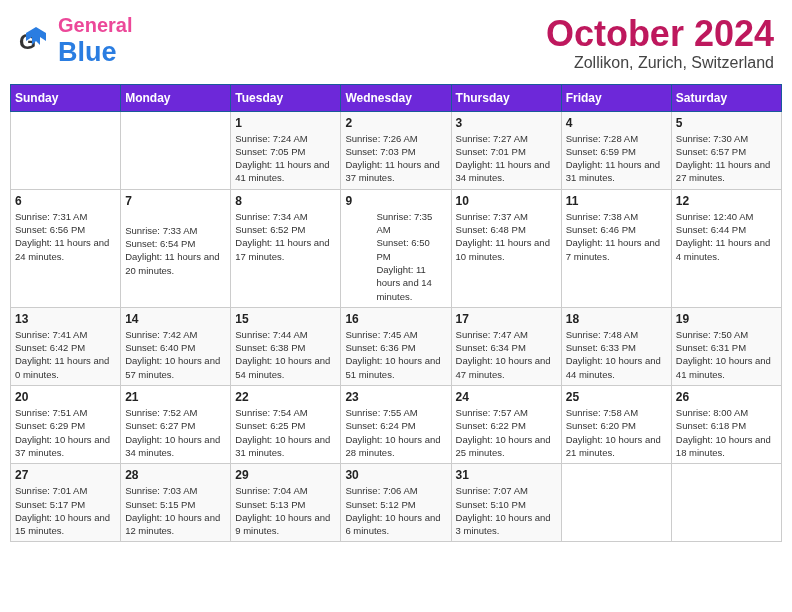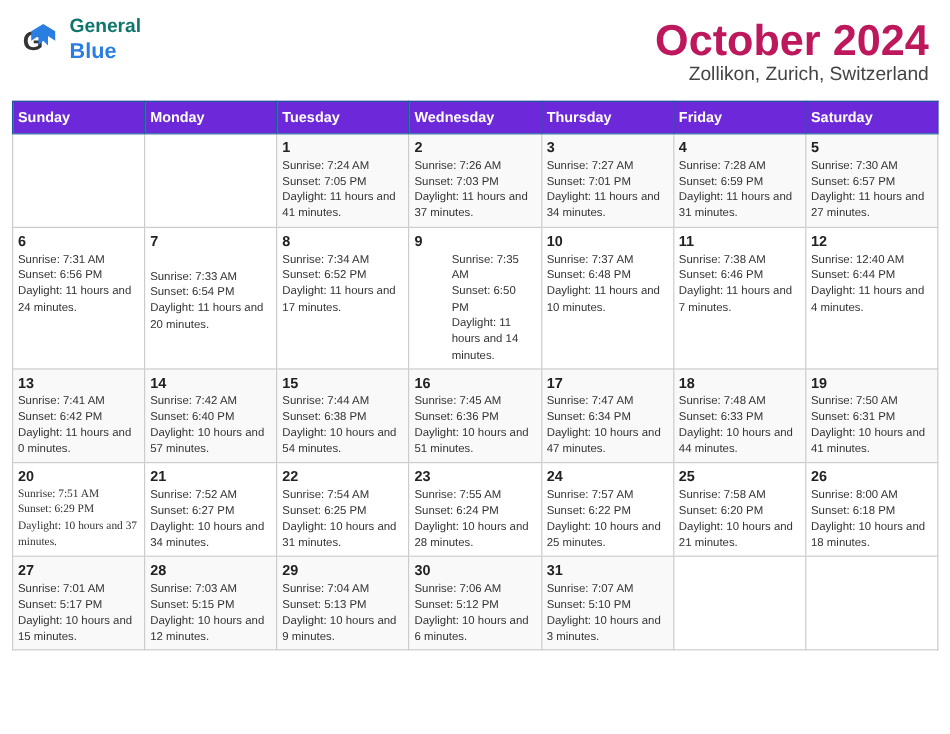--- a/index.html
+++ b/index.html
@@ -73,22 +73,22 @@
     }
     .logo-wrapper {
       display: flex;
       align-items: center;
       gap: 2px;
     }
     .logo-text-wrapper {
       display: flex;
       flex-direction: column;
     }
-    .logo-g { color: #0f766e; font-weight: bold; font-size: 16px; }
-    .logo-b { color: #2a7de1; font-weight: bold; font-size: 18px; }
+    .logo-g { color: #ec4899; font-weight: bold; font-size: 20px; }
+    .logo-b { color: #2a7de1; font-weight: bold; font-size: 27px; }
     .logo-svg {
       margin-right: 2px;
     }
   </style>
 </head>
 <body>
 
 <div class="header">
   <div class="logo-wrapper">
     <svg class="logo-svg" width="36" height="36" viewBox="0 0 36 36">
@@ -240,21 +240,21 @@
         <td>
           <span class="day-number">19</span>
           <div class="day-info" style="white-space: pre-line;">Sunrise: 7:50 AM
 Sunset: 6:31 PM
 Daylight: 10 hours and 41 minutes.</div>
         </td>
       </tr>
       <tr>
         <td>
           <span class="day-number">20</span>
-          <div class="day-info" style="white-space: pre-line; font-family: Liberation Serif, serif;">Sunrise: 7:51 AM
+          <div class="day-info" style="white-space: pre-line;">Sunrise: 7:51 AM
 Sunset: 6:29 PM
 Daylight: 10 hours and 37 minutes.</div>
         </td>
         <td>
           <span class="day-number">21</span>
           <div class="day-info" style="white-space: pre-line;">Sunrise: 7:52 AM
 Sunset: 6:27 PM
 Daylight: 10 hours and 34 minutes.</div>
         </td>
         <td>

